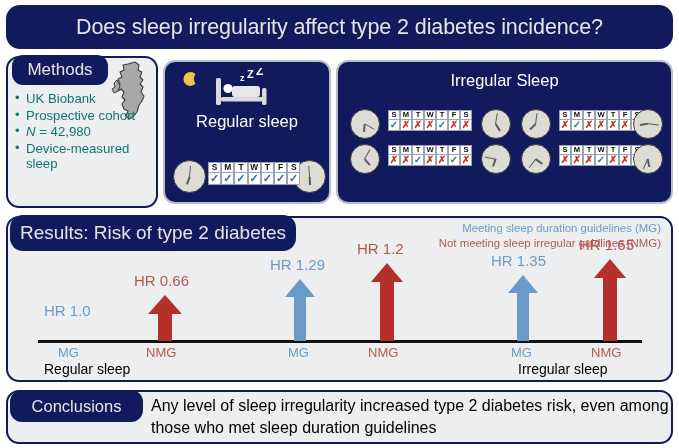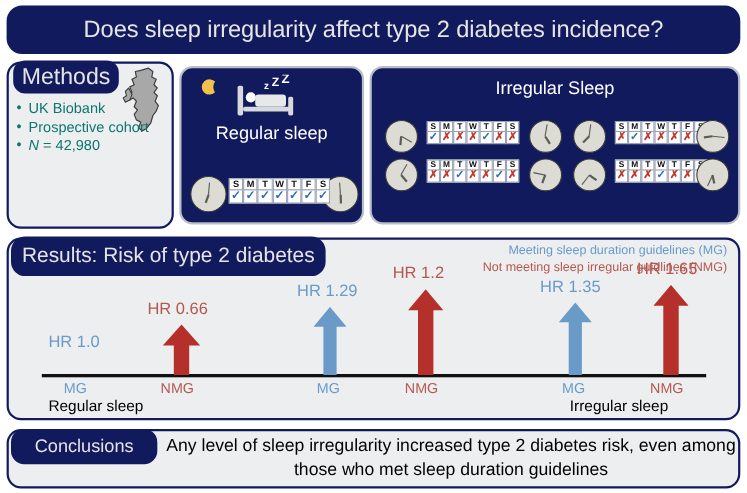--- a/index.html
+++ b/index.html
@@ -34,21 +34,21 @@
     position: absolute; left: 6px; top: 56px;
     width: 152px; height: 152px;
     background: #eceef0;
     border: 2.5px solid #121a5e;
     border-radius: 13px;
   }
   #methods-badge {
     position: absolute; left: 4px; top: -3px;
     width: 96px; height: 30px;
     border-radius: 11px;
-    font-size: 21px;
+    font-size: 17px;
   }
   #uk-map { position: absolute; left: 101px; top: 2px; width: 48px; height: 62px; }
   #methods-list {
     position: absolute; left: 5px; top: 33px; width: 146px;
     list-style: none;
     font-size: 13.2px; color: #0f766e; line-height: 1.18;
   }
   #methods-list li { position: relative; padding-left: 13px; margin-bottom: 1px; }
   #methods-list li::before {
     content: "\2022"; position: absolute; left: 2px; top: -1px; font-size: 13px;
@@ -174,21 +174,20 @@
     white-space: nowrap; text-align: center;
   }
 
   
   #conclusions-panel {
     position: absolute; left: 6px; top: 390px;
     width: 667px; height: 54px;
     background: #eceef0;
     border: 2.5px solid #121a5e;
     border-radius: 13px;
-    text-align: center;
   }
   #conclusions-badge {
     position: absolute; left: 2px; top: -2px;
     width: 133px; height: 32px;
     border-radius: 12px;
     font-size: 16.5px;
   }
   #conclusions-text {
     position: absolute; left: 143px; top: 3px; width: 518px;
     font-size: 16px; color: #000000; line-height: 1.35;
@@ -211,20 +210,21 @@
              L33 41 L30 45 L28 52 L24 57 L20 59 L17 56 L19 51 L15 49 L13 44
              L16 40 L13 37 L15 32 L12 29 L9 31 L7 27 L11 24 L9 19 L13 17
              L11 12 L15 10 L14 5 L19 4 Z" fill="#a8a8a8" stroke="#3d3d3d" stroke-width="1.1" stroke-linejoin="round"></path>
     <path d="M8 20 L5 23 L6 27 L3 29 L5 33 L9 31 L11 26 Z" fill="#a8a8a8" stroke="#3d3d3d" stroke-width="1" stroke-linejoin="round"></path>
   </svg>
 
   <ul id="methods-list">
     <li>UK Biobank</li>
     <li>Prospective cohort</li>
     <li class="italic-n"><span class="nvar">N</span><span> = 42,980</span></li>
+    <li>Device-measured sleep</li>
   </ul>
 </div>
 
 <div id="regular-panel">
   <svg id="moon" viewBox="0 0 18 18">
     <path d="M13.5 13.8 A7 7 0 1 1 13.5 4.2 A8.6 8.6 0 0 0 13.5 13.8 Z" fill="#f2c14b"></path>
   </svg>
 
   <svg id="bed-icon" viewBox="0 0 72 42">
 

